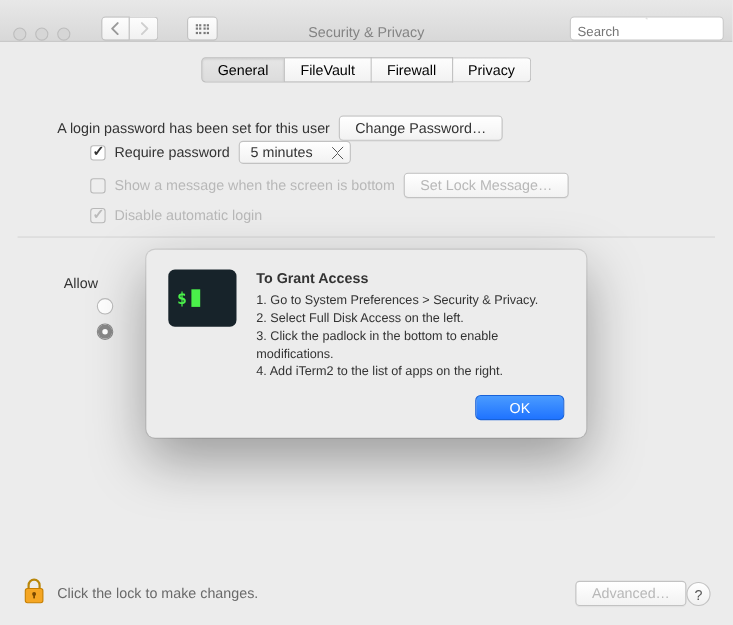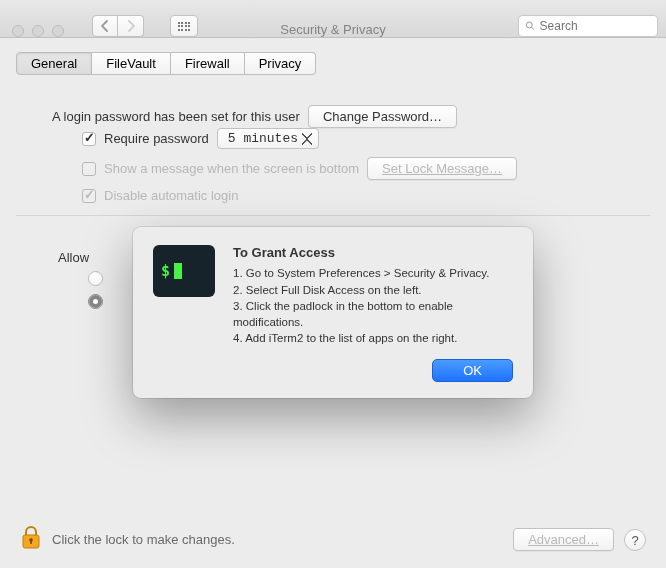--- a/index.html
+++ b/index.html
@@ -48,28 +48,28 @@
 }
 .grid-icon span { background: #7a7a7a; width: 2px; height: 2px; }
 .win-title {
   position: absolute; left: 0; right: 0; text-align: center;
   font-size: 13px; color: #848484; pointer-events: none;
 }
 .search-wrap {
   margin-left: auto;
   display: flex; align-items: center;
   background: #fff; border: 1px solid #c8c8c8; border-radius: 4px;
-  height: 22px; width: 140px; padding: 0 6px; gap: 4px;
+  height: 22px; width: 140px; padding: 0 6px; gap: 4px; flex-direction: column;
 }
 .search-wrap svg { width: 12px; height: 12px; }
 .search-input {
   border: none; outline: none; font-size: 12px; color: #888; width: 100%; background: transparent;
 }
 .content { padding: 14px 16px 0; }
-.tabs { display: flex; justify-content: flex-start; margin-bottom: 30px; }
+.tabs { display: flex; justify-content: center; margin-bottom: 30px; }
 .tab {
   padding: 3px 14px;
   background: linear-gradient(#fdfdfd, #f2f2f2);
   border: 1px solid #bdbdbd; font-size: 13px; cursor: pointer;
 }
 .tab:not(:first-child) { border-left: none; }
 .tab:first-child { border-radius: 4px 0 0 4px; }
 .tab:last-child { border-radius: 0 4px 4px 0; }
 .tab.selected {
   background: linear-gradient(#e6e6e6, #dcdcdc);
@@ -84,30 +84,29 @@
 .row.disabled { color: #b8b8b8; }
 .btn {
   background: linear-gradient(#ffffff, #f2f2f2);
   border: 1px solid #c2c2c2;
   border-radius: 4px;
   padding: 3px 14px;
   font-size: 13px;
   cursor: pointer;
   box-shadow: 0 1px 0 rgba(0,0,0,.04);
 }
-.btn.disabled { color: #b8b8b8; text-decoration: underline; }
+.btn.disabled { color: #b8b8b8; }
 .select {
   background: linear-gradient(#ffffff, #f2f2f2);
   border: 1px solid #c2c2c2;
   border-radius: 4px;
   padding: 2px 20px 2px 10px;
   font-size: 13px;
   position: relative;
   min-width: 102px;
-  font-family: Liberation Mono, monospace;
 }
 .select::after {
   content: ''; position: absolute; right: 6px; top: 50%; transform: translateY(-50%);
   width: 10px; height: 12px;
   background:
     linear-gradient(45deg, transparent 45%, #555 45%, #555 55%, transparent 55%) 0 0/5px 6px no-repeat,
     linear-gradient(-45deg, transparent 45%, #555 45%, #555 55%, transparent 55%) 5px 0/5px 6px no-repeat,
     linear-gradient(135deg, transparent 45%, #555 45%, #555 55%, transparent 55%) 0 6px/5px 6px no-repeat,
     linear-gradient(-135deg, transparent 45%, #555 45%, #555 55%, transparent 55%) 5px 6px/5px 6px no-repeat;
 }
@@ -120,21 +119,21 @@
 }
 .checkbox.disabled { background: #eee; }
 .checkbox.checked.disabled::after { color: #bbb; }
 .allow-txt { padding-left: 6px; margin-top: 34px; color: #333; }
 .footer {
   position: absolute; bottom: 0; left: 0; right: 0;
   padding: 14px 20px; display: flex; align-items: center; gap: 10px;
 }
 .lock-icon svg { width: 22px; height: 26px; }
 .footer-text { color: #6a6a6a; font-size: 13px; }
-.footer-right { margin-left: auto; display: flex; align-items: flex-end; gap: 10px; }
+.footer-right { margin-left: auto; display: flex; align-items: flex-end; }
 .help-btn {
   width: 22px; height: 22px; border: 1px solid #c2c2c2; border-radius: 50%;
   background: linear-gradient(#fff, #f0f0f0); display: flex; align-items: center; justify-content: center;
   font-size: 13px; color: #555; cursor: pointer;
 }
 
 .modal {
   position: absolute; top: 227px; left: 50%; transform: translateX(-50%);
   width: 400px;
   background: #ececec;

